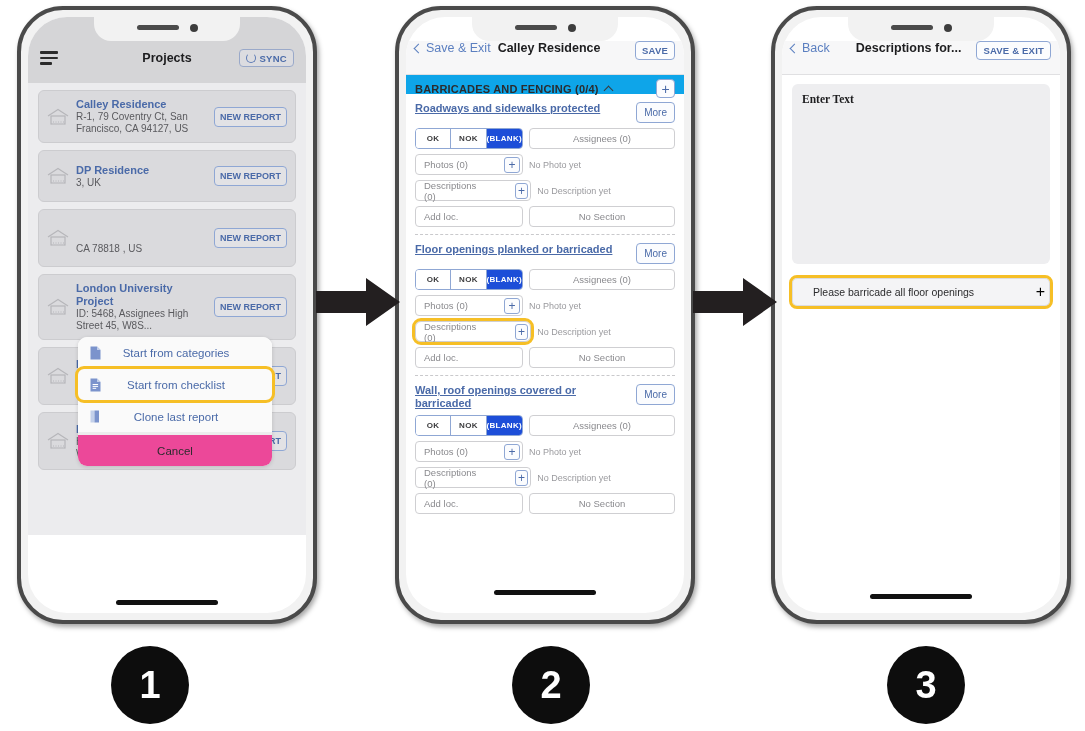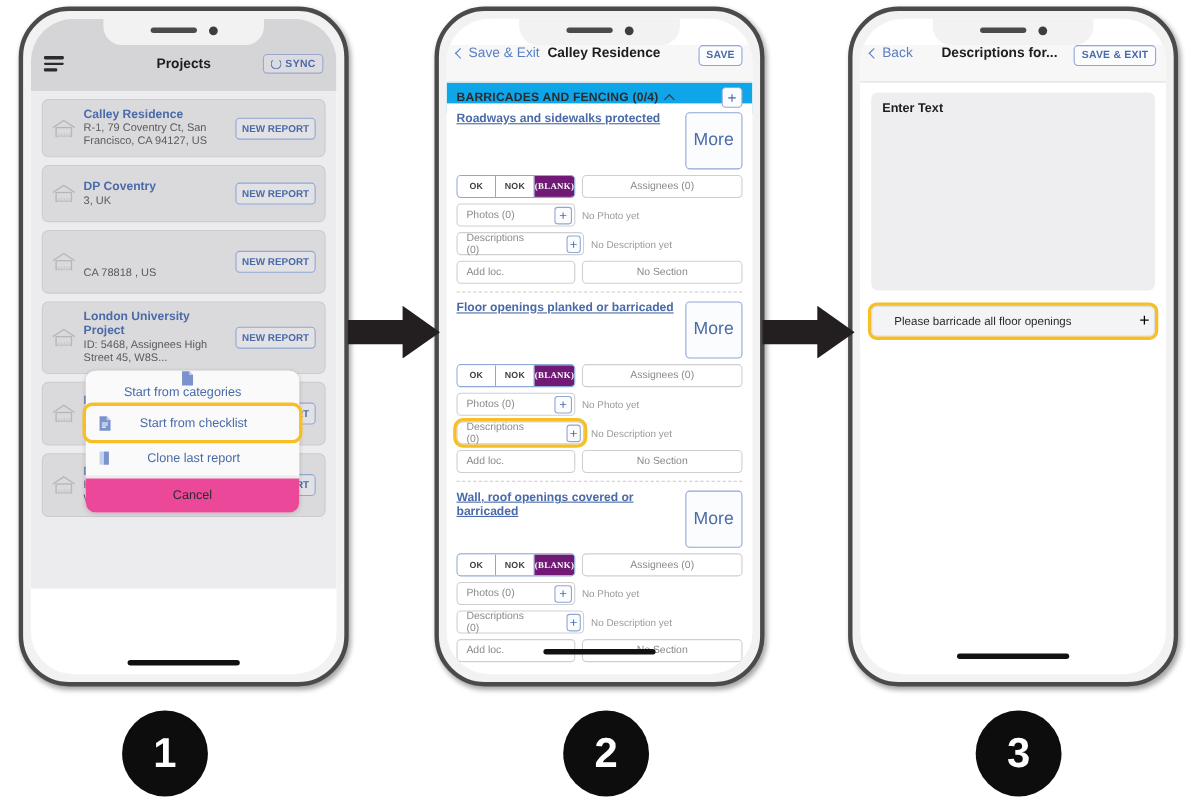--- a/index.html
+++ b/index.html
@@ -129,21 +129,21 @@
   
   .sheet {
     position: absolute; z-index: 30; left: 50px; top: 254px;
     width: 194px; background: #fafafa; border-radius: 9px; overflow: visible;
     box-shadow: 0 1px 4px rgba(0,0,0,.14);
   }
   .sheet-item {
     display: flex; align-items: center; height: 31px; padding: 0 12px;
     position: relative; background: #fafafa;
   }
-  .sheet-item:first-child { border-top-left-radius: 9px; border-top-right-radius: 9px; flex-direction: column; }
+  .sheet-item:first-child { border-top-left-radius: 9px; border-top-right-radius: 9px; }
   .sheet-ico { width: 14px; flex: 0 0 14px; margin-right: 6px; }
   .sheet-ico svg { display: block; }
   .sheet-label { flex: 1; text-align: center; font-size: 11.5px; color: #4a6aa8; margin-left: -18px; }
   .sheet-sep { height: 1px; background: #e3e3e5; }
   .sheet-cancel {
     height: 31px; display: flex; align-items: center; justify-content: center;
     font-size: 11.5px; color: #2b2b2d; background: #ec4899;
     border-bottom-left-radius: 9px; border-bottom-right-radius: 9px;
   }
   .hl {
@@ -172,34 +172,34 @@
   }
   .p2-body { padding: 0 9px; background: #fff; }
   .chk-head { display: flex; align-items: flex-start; gap: 6px; padding: 8px 0 5px; }
   .chk-title {
     flex: 1; font-size: 11px; font-weight: bold; color: #4a6aa8;
     text-decoration: underline; line-height: 13px;
   }
   .more-btn {
     flex: 0 0 auto;
     border: 1px solid #8fa7d4; border-radius: 4px; background: #fbfcfe;
-    color: #4a6aa8; font-size: 16px; padding: 16px 7px;
+    color: #4a6aa8; font-size: 10px; padding: 4px 7px;
   }
   .row { display: flex; align-items: center; gap: 6px; margin-bottom: 5px; }
   .seg {
     flex: 0 0 108px; display: flex; height: 21px;
     border: 1px solid #8fa7d4; border-radius: 4px; overflow: hidden;
   }
   .seg div {
     flex: 1; display: flex; align-items: center; justify-content: center;
     font-size: 8px; font-weight: bold; color: #3c3c3e; background: #fff;
     border-right: 1px solid #8fa7d4; letter-spacing: .3px;
   }
   .seg div:last-child { border-right: none; }
-  .seg div.on { background: #701a75; color: #fff; font-family: Liberation Serif, serif; }
+  .seg div.on { background: #1d4ed8; color: #fff; }
   .field {
     flex: 1; height: 21px; border: 1px solid #cfcfd2; border-radius: 4px;
     background: #fff; display: flex; align-items: center; padding: 0 8px;
     font-size: 9.5px; color: #8a8a8e;
   }
   .field.center { justify-content: center; }
   .field.fixed { flex: 0 0 108px; }
   .addbox {
     flex: 0 0 108px; height: 21px; border: 1px solid #cfcfd2; border-radius: 4px;
     background: #fff; display: flex; align-items: center; justify-content: space-between;
@@ -213,21 +213,21 @@
   }
   .hint { font-size: 9px; color: #9a9a9e; flex: 1; }
   .dashed { border-top: 1.5px dashed #c9c9cc; margin: 7px 0 0; }
   .hl-row { outline: 3px solid #f6bf26; border-radius: 6px; }
 
   
   #phone3 { left: 771px; top: 6px; }
   .p3-body { background: #fff; padding: 9px 10px; }
   .entry-card {
     background: #eeeef0; border-radius: 6px; height: 180px;
-    padding: 9px 10px; font-size: 11.5px; font-weight: bold; color: #1d1d1f;
+    padding: 9px 10px; font-size: 11.5px; font-weight: bold; color: #1d1d1f; font-family: Liberation Serif, serif;
   }
   .desc-row {
     margin-top: 14px; background: #f4f4f6; border: 1px solid #dcdcdf; border-radius: 5px;
     height: 28px; display: flex; align-items: center; justify-content: space-between;
     padding: 0 4px 0 20px;
   }
   .desc-txt { font-size: 10.5px; color: #2b2b2d; }
 
   
   .arrow { position: absolute; width: 84px; height: 48px; }
@@ -286,21 +286,21 @@
 
         <div class="proj-card">
           <div class="house">
             <svg viewBox="0 0 22 18">
                 <path d="M1 8 L11 1.5 L21 8" fill="none" stroke="#8b8b90" stroke-width="1.2"></path>
                 <rect x="4" y="8" width="14" height="8" fill="none" stroke="#8b8b90" stroke-width="1.2"></rect>
                 <path d="M5 16 h12 M6.5 13 v3 M9 13 v3 M11.5 13 v3 M14 13 v3 M16.5 13 v3" stroke="#b3b3b8" stroke-width="1"></path>
               </svg>
           </div>
           <div class="proj-text">
-            <div class="proj-name">DP Coventry</div>
+            <div class="proj-name">DP Residence</div>
             <div class="proj-addr">3, UK</div>
           </div>
           <div class="new-report">NEW REPORT</div>
         </div>
 
         <div class="proj-card" style="min-height:58px;">
           <div class="house">
             <svg viewBox="0 0 22 18">
                 <path d="M1 8 L11 1.5 L21 8" fill="none" stroke="#8b8b90" stroke-width="1.2"></path>
                 <rect x="4" y="8" width="14" height="8" fill="none" stroke="#8b8b90" stroke-width="1.2"></rect>

